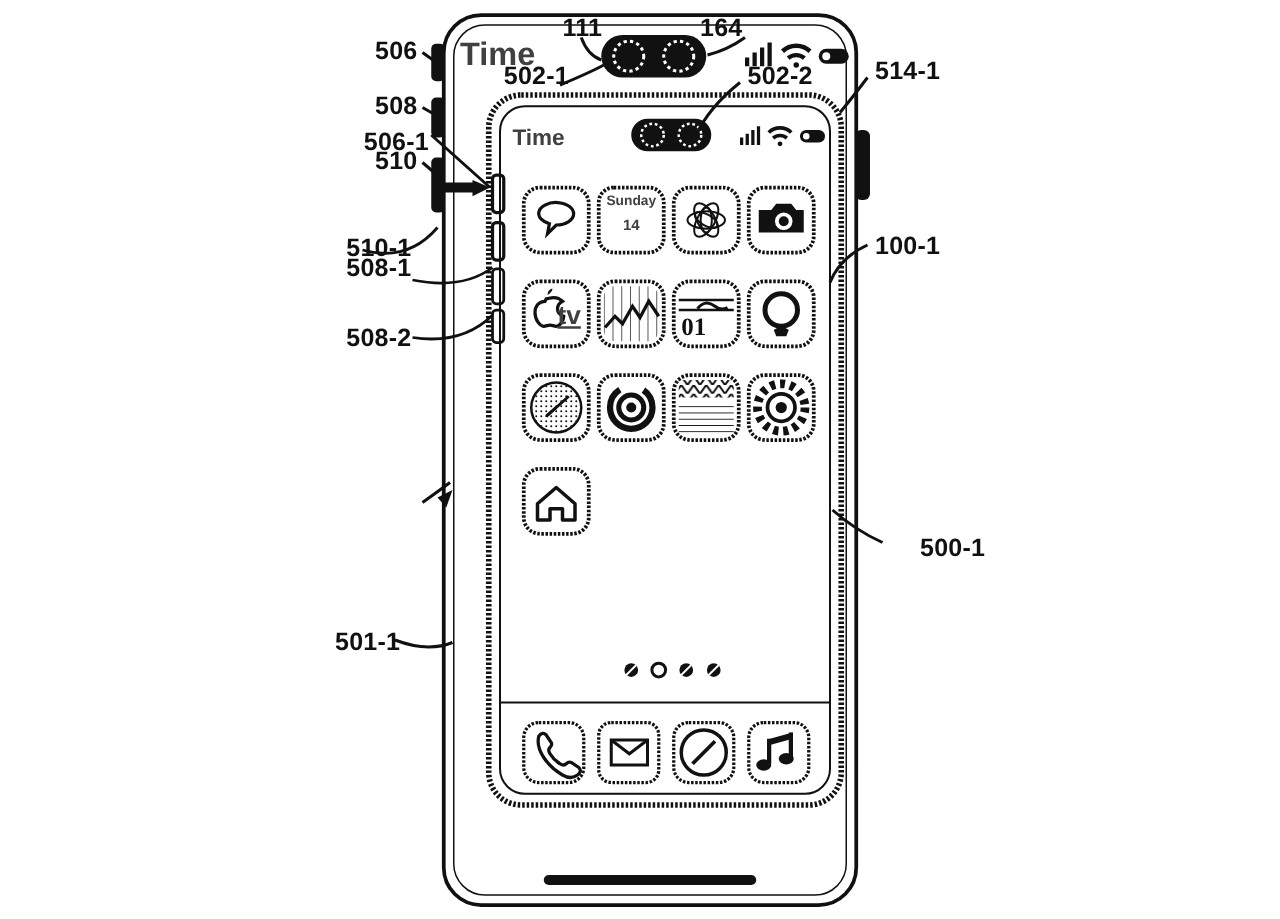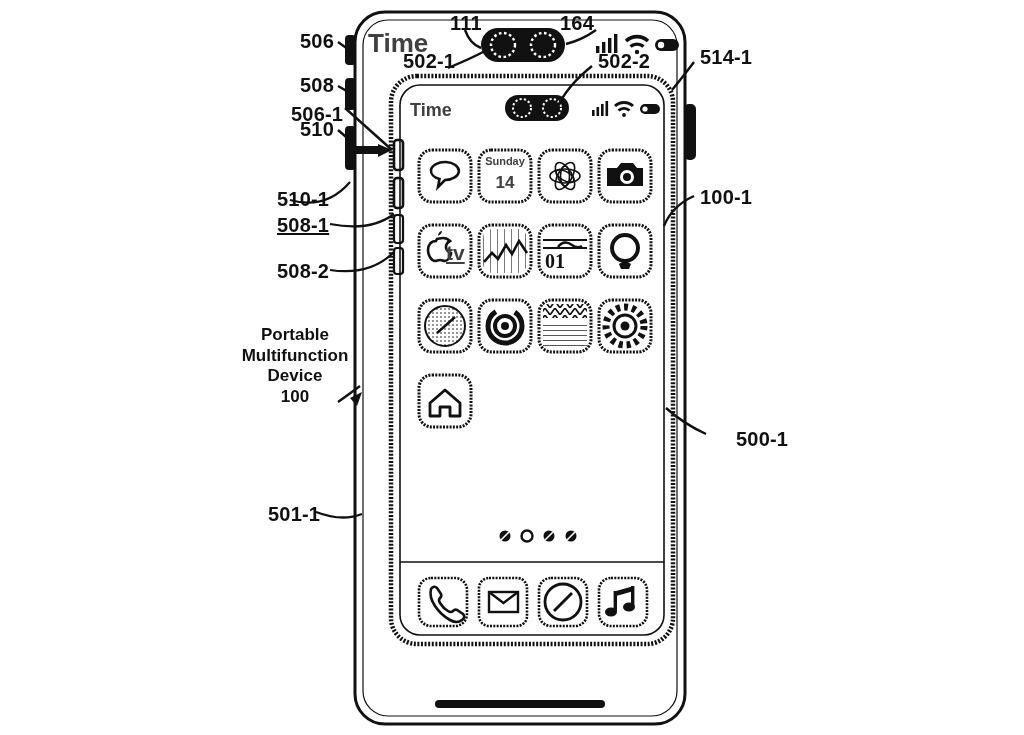--- a/index.html
+++ b/index.html
@@ -268,38 +268,34 @@
       <polygon points="392,150 378,144 378,157"></polygon>
       <polygon points="362,392 350,398 357,406"></polygon>
       <path d="M350 146 h30 v8 h-30 z"></path>
     </g>
   </svg>
 
   <div class="timelbl" style="left:368px;top:28px;font-size:26px;">Time</div>
   <div class="timelbl" style="left:410px;top:100px;font-size:18px;">Time</div>
 
   <div class="timelbl" style="left:484px;top:155px;width:42px;text-align:center;font-size:11px;">Sunday</div>
-  <div class="timelbl" style="left:484px;top:173px;width:42px;text-align:center;font-size:17px;">14</div>
+  <div class="timelbl" style="left:484px;top:173px;width:42px;text-align:center;font-size:12px;">14</div>
 
   <div class="timelbl" style="left:446px;top:241px;font-size:21px;text-decoration:underline;">tv</div>
 
   <div class="ref" style="left:300px;top:30px;">506</div>
   <div class="ref" style="left:300px;top:74px;">508</div>
   <div class="ref" style="left:300px;top:118px;">510</div>
   <div class="ref" style="left:277px;top:188px;">510-1</div>
-  <div class="ref" style="left:277px;top:214px;text-decoration:underline;">508-1</div>
+  <div class="ref" style="left:277px;top:204px;">508-1</div>
   <div class="ref" style="left:277px;top:260px;">508-2</div>
   <div class="ref" style="left:291px;top:103px;">506-1</div>
   <div class="ref" style="left:450px;top:12px;">111</div>
   <div class="ref" style="left:560px;top:12px;">164</div>
   <div class="ref" style="left:403px;top:50px;text-align:center;">502-1</div>
   <div class="ref" style="left:598px;top:50px;">502-2</div>
   <div class="ref" style="left:700px;top:46px;">514-1</div>
   <div class="ref" style="left:700px;top:186px;">100-1</div>
   <div class="ref" style="left:736px;top:428px;">500-1</div>
   <div class="ref" style="left:268px;top:503px;">501-1</div>
 
-  <div class="cap" style="left:215px;top:325px;width:160px;">Portable
-Multifunction
-Device
-100</div>
 
 </div>
 
 </body></html>

